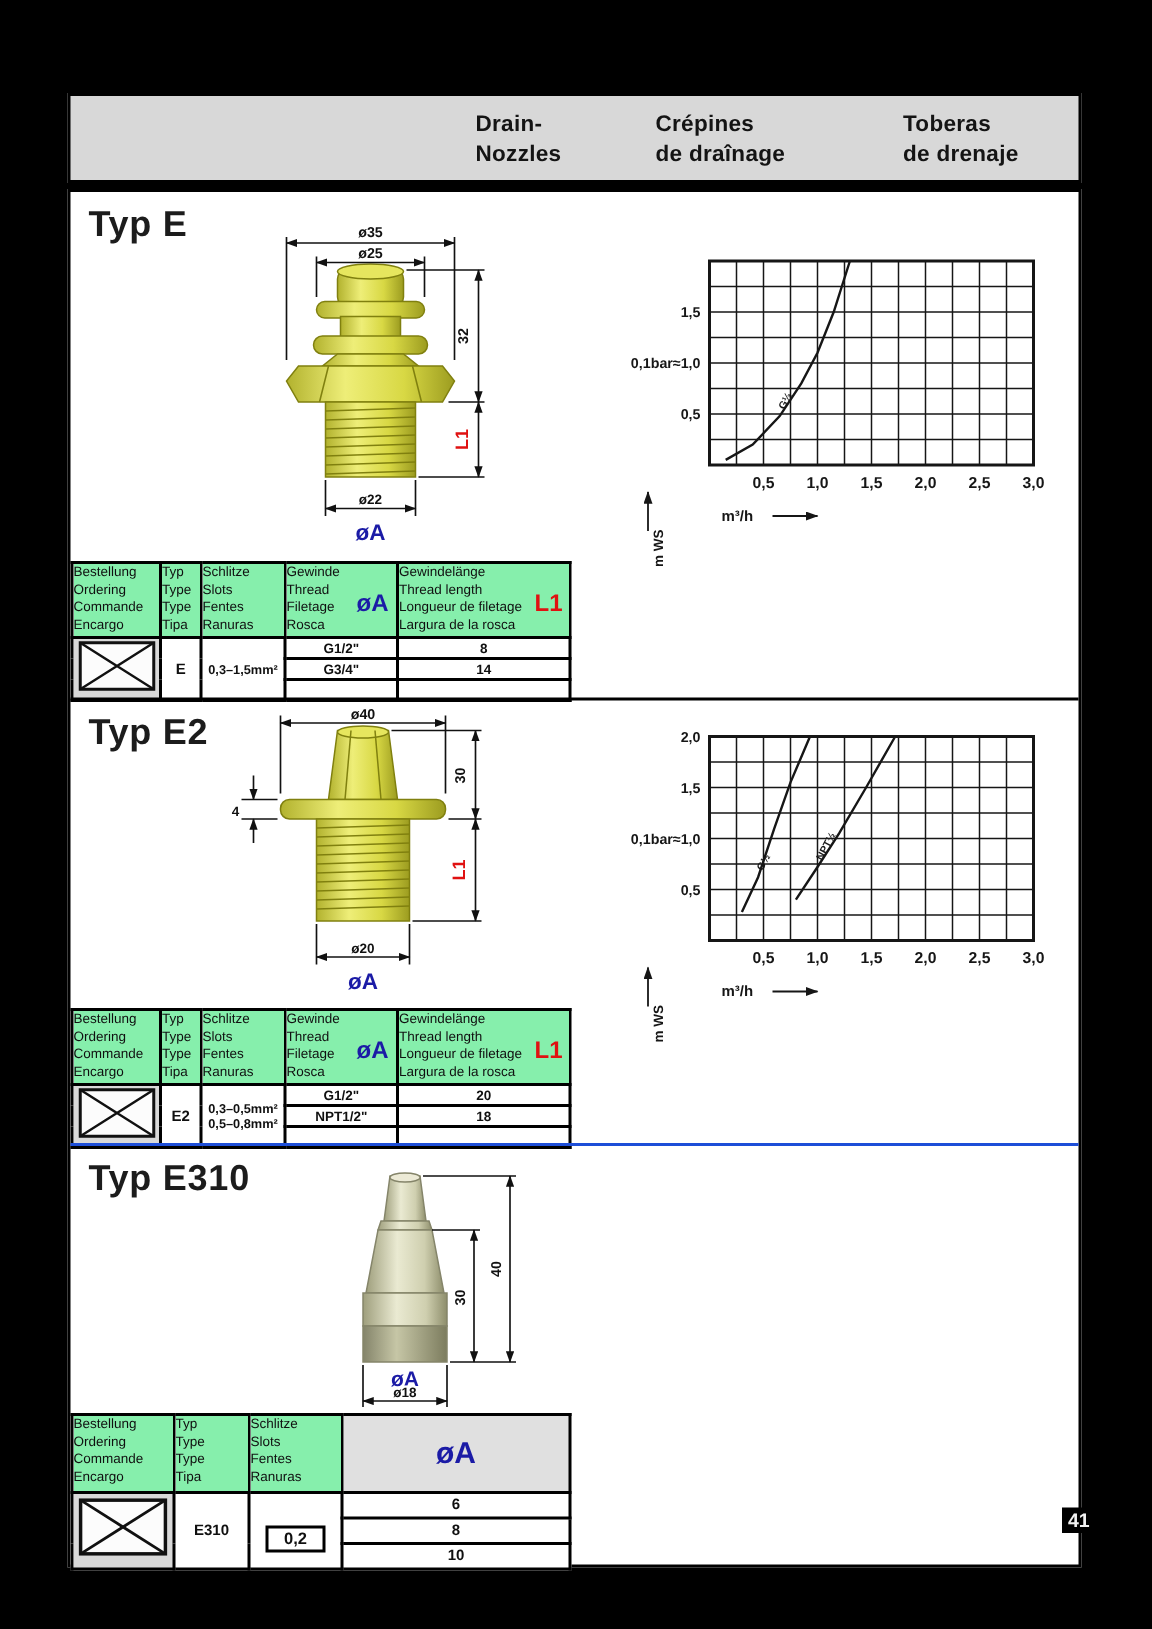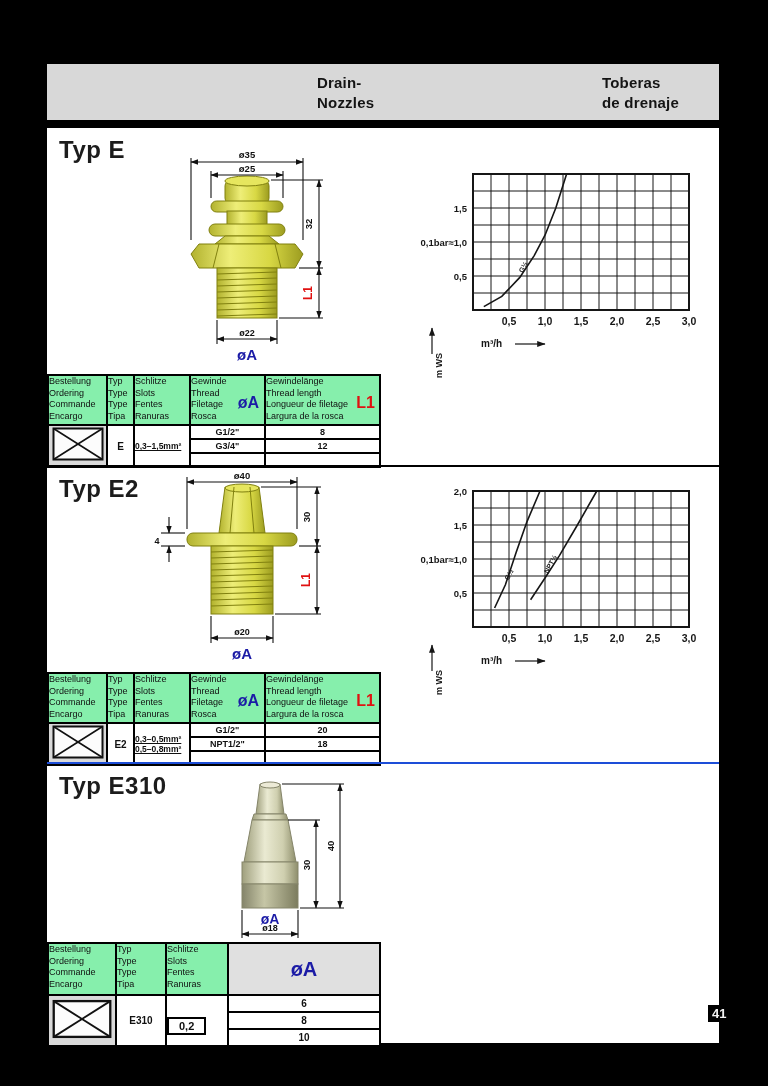--- a/index.html
+++ b/index.html
@@ -36,38 +36,40 @@
   table.spec{border-collapse:collapse;position:absolute;left:0;background:#fff;table-layout:fixed;}
   #table-e{top:246px;} #table-e2{top:205px;} #table-e310{top:178px;}
   table.spec td{border:2px solid #000;padding:0;overflow:hidden;}
   td.hd{background:#86efac;font-size:9px;line-height:1.3;padding:3px 4px;
     vertical-align:top;white-space:pre-line;color:#101010;position:relative;}
   .sym{position:absolute;font-weight:bold;font-size:16px;}
   .sym-a{color:#1b1ba6;right:5px;top:17px;}
   .sym-l{color:#e01111;right:4px;top:17px;}
   td.env-cell{background:#d9d9d9;text-align:center;vertical-align:middle;}
   td.typ-cell{font-size:10px;font-weight:bold;text-align:center;color:#101010;}
-  td.slots-cell{font-size:8.5px;font-weight:bold;white-space:pre-line;color:#101010;text-decoration:underline;}
+  td.slots-cell{font-size:8.5px;font-weight:bold;text-align:center;white-space:pre-line;color:#101010;}
   td.cell{font-size:9px;font-weight:bold;text-align:center;height:12px;color:#101010;}
   #table-e310 td.cell{height:15px;font-size:10px;}
   #table-e310 td.hd-dia{background:#e0e0e0;text-align:center;vertical-align:middle;
     font-size:20px;font-weight:bold;color:#1b1ba6;}
   .slot-box{display:inline-block;border:2px solid #000;background:#fff;
     padding:1px 10px;font-size:11px;font-weight:bold;}
   .page-num{position:absolute;left:708px;top:1005px;background:#000;color:#f2f2f2;
     font-size:13px;font-weight:bold;padding:1px 4px;}
 </style>
 </head>
 <body>
 
 <div>
 
   <div class="header-box">
     <div class="hcol c1">Drain-
 Nozzles</div>
+    <div class="hcol c2">Crépines
+de draînage</div>
     <div class="hcol c3">Toberas
 de drenaje</div>
   </div>
 
   <div class="main-panel">
 
     <div class="sec" id="sec-e">
       <div class="sec-title">Typ E</div>
 
       <div class="nozzle" id="nozzle-e">
@@ -216,21 +218,21 @@
               <path d="M1.5,1.5 L26,17 L50.5,1.5 M1.5,32.5 L26,17 M50.5,32.5 L26,17" fill="none" stroke="#111" stroke-width="1.6"></path>
             </svg>
           </td>
           <td class="typ-cell" rowspan="3">E</td>
           <td class="slots-cell" rowspan="3">0,3–1,5mm²</td>
           <td class="cell">G1/2"</td>
           <td class="cell">8</td>
         </tr>
         <tr style="height:12px;">
           <td class="cell">G3/4"</td>
-          <td class="cell">12</td>
+          <td class="cell">14</td>
         </tr>
         <tr style="height:12px;">
           <td class="cell"></td>
           <td class="cell"></td>
         </tr>
       </tbody>
         </table>
     </div>
 
     <div class="sec" id="sec-e2">

